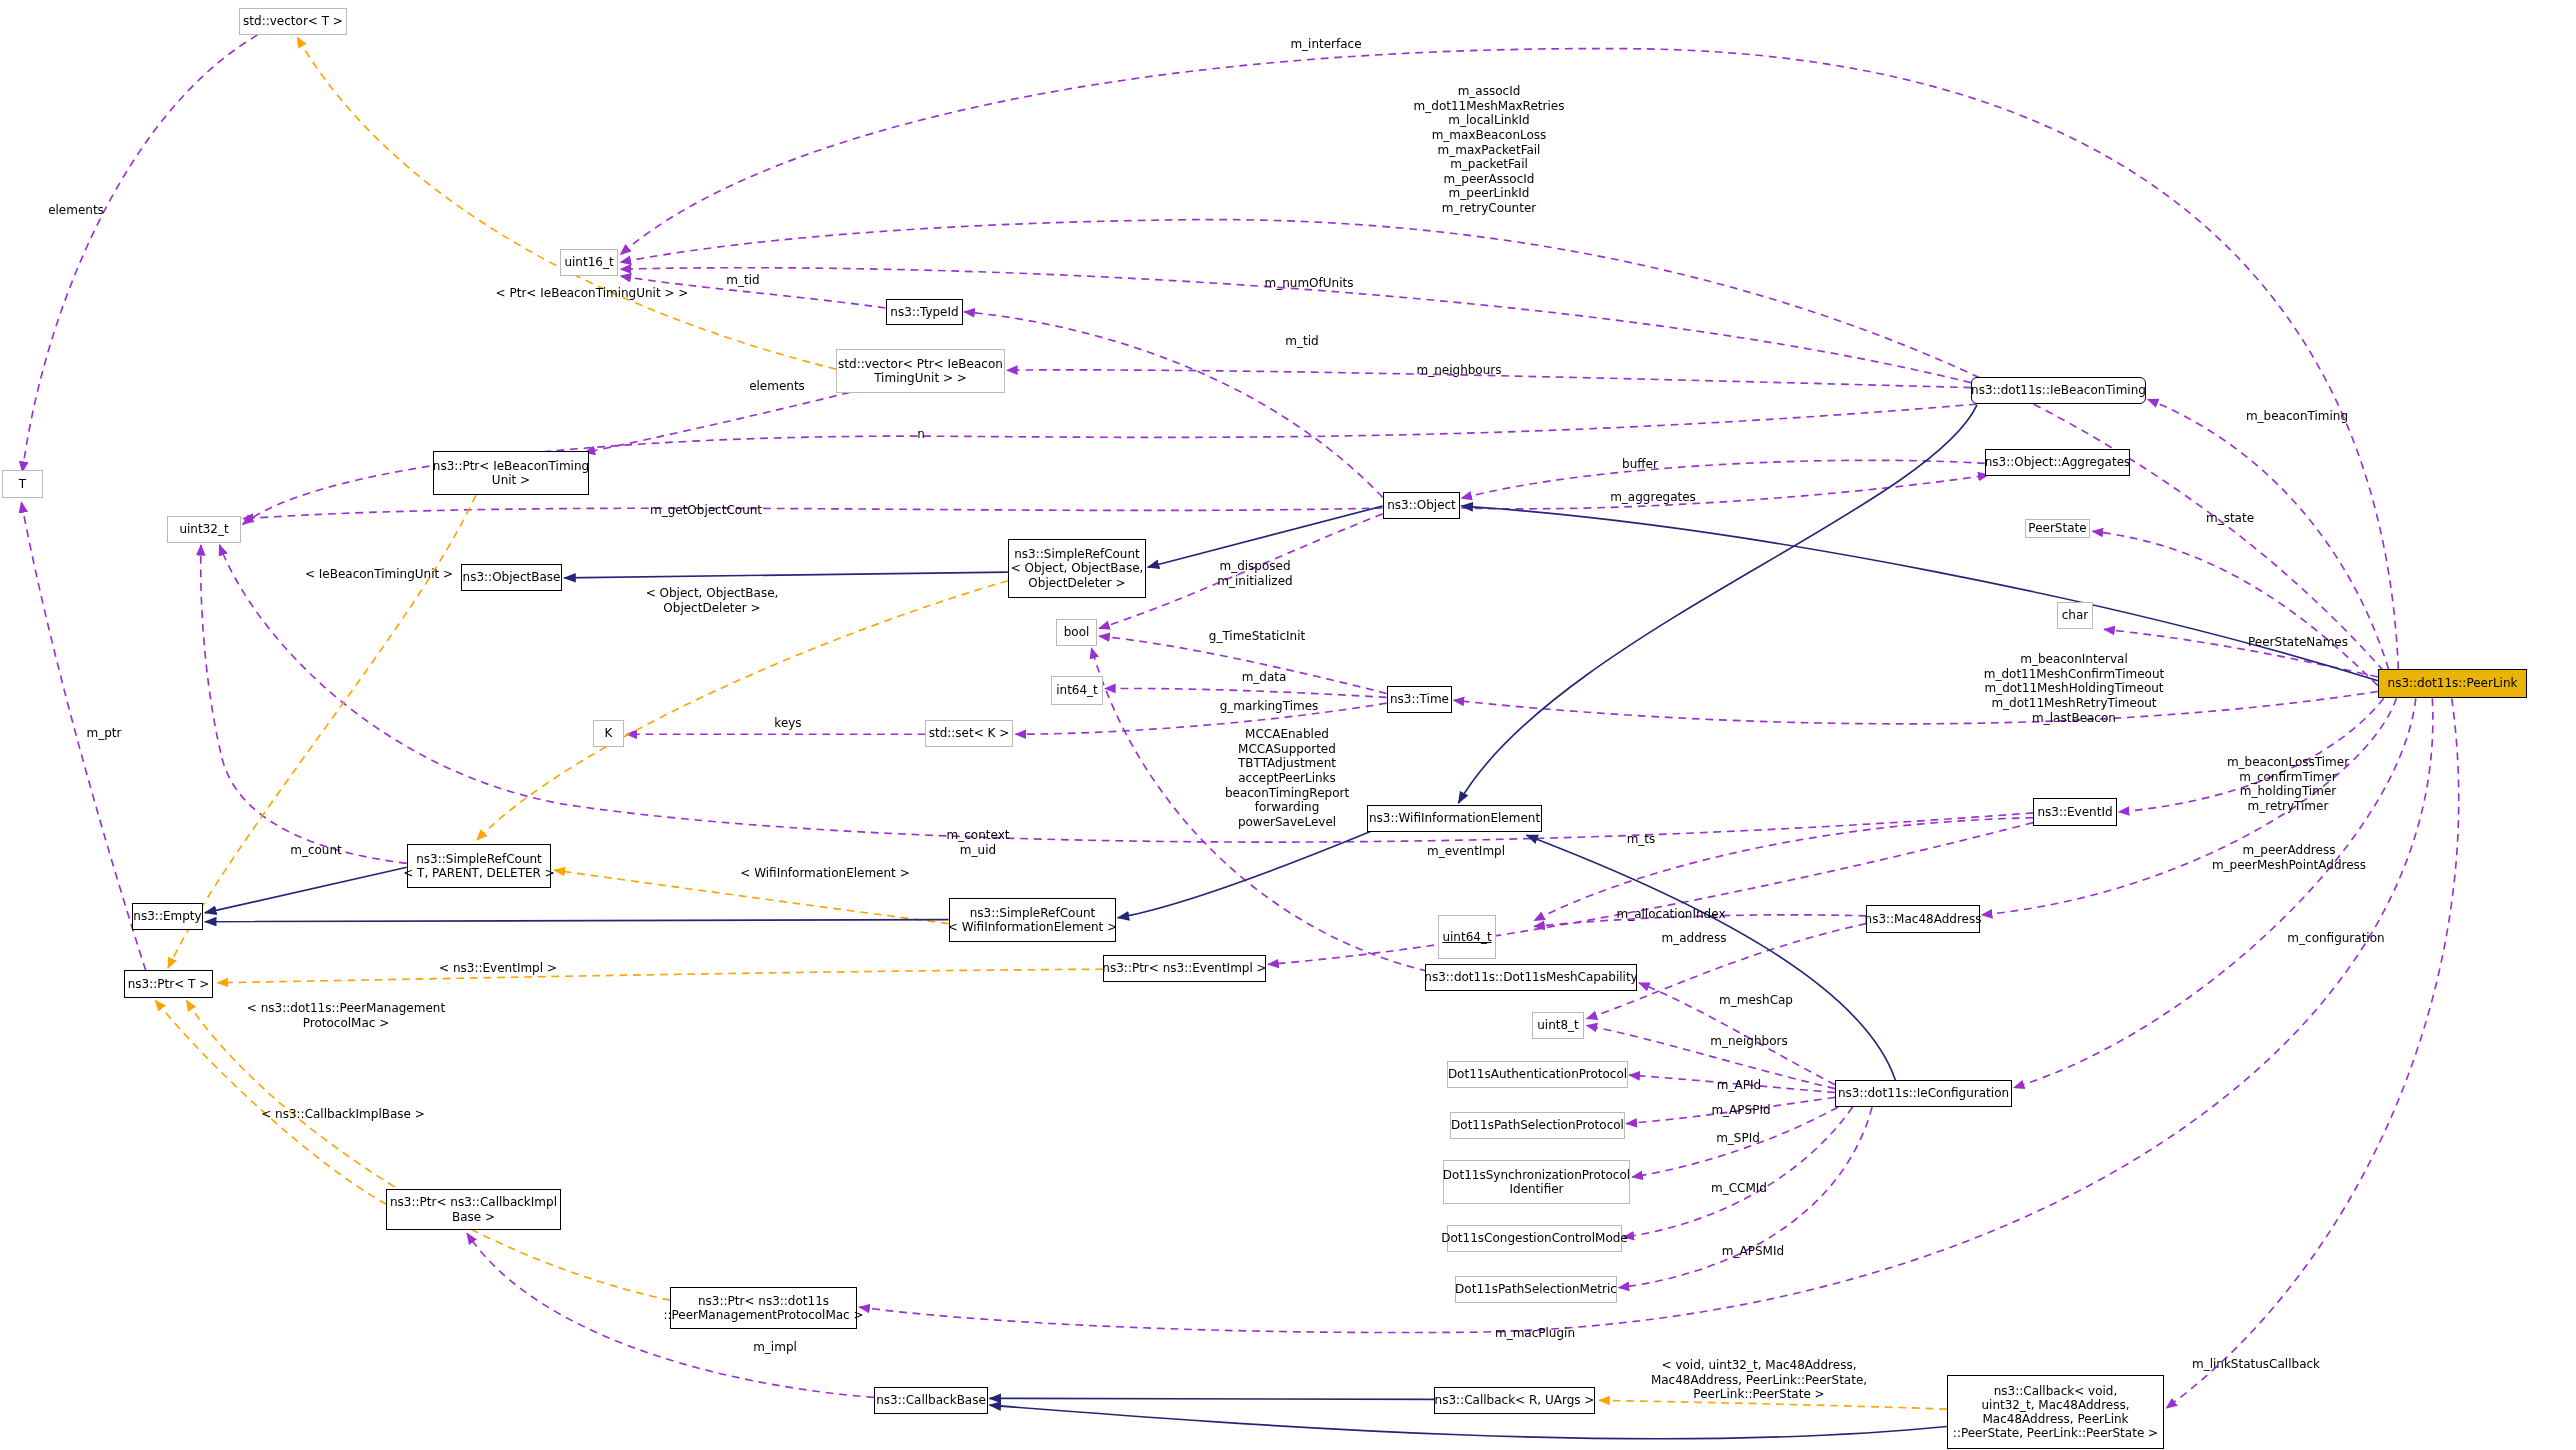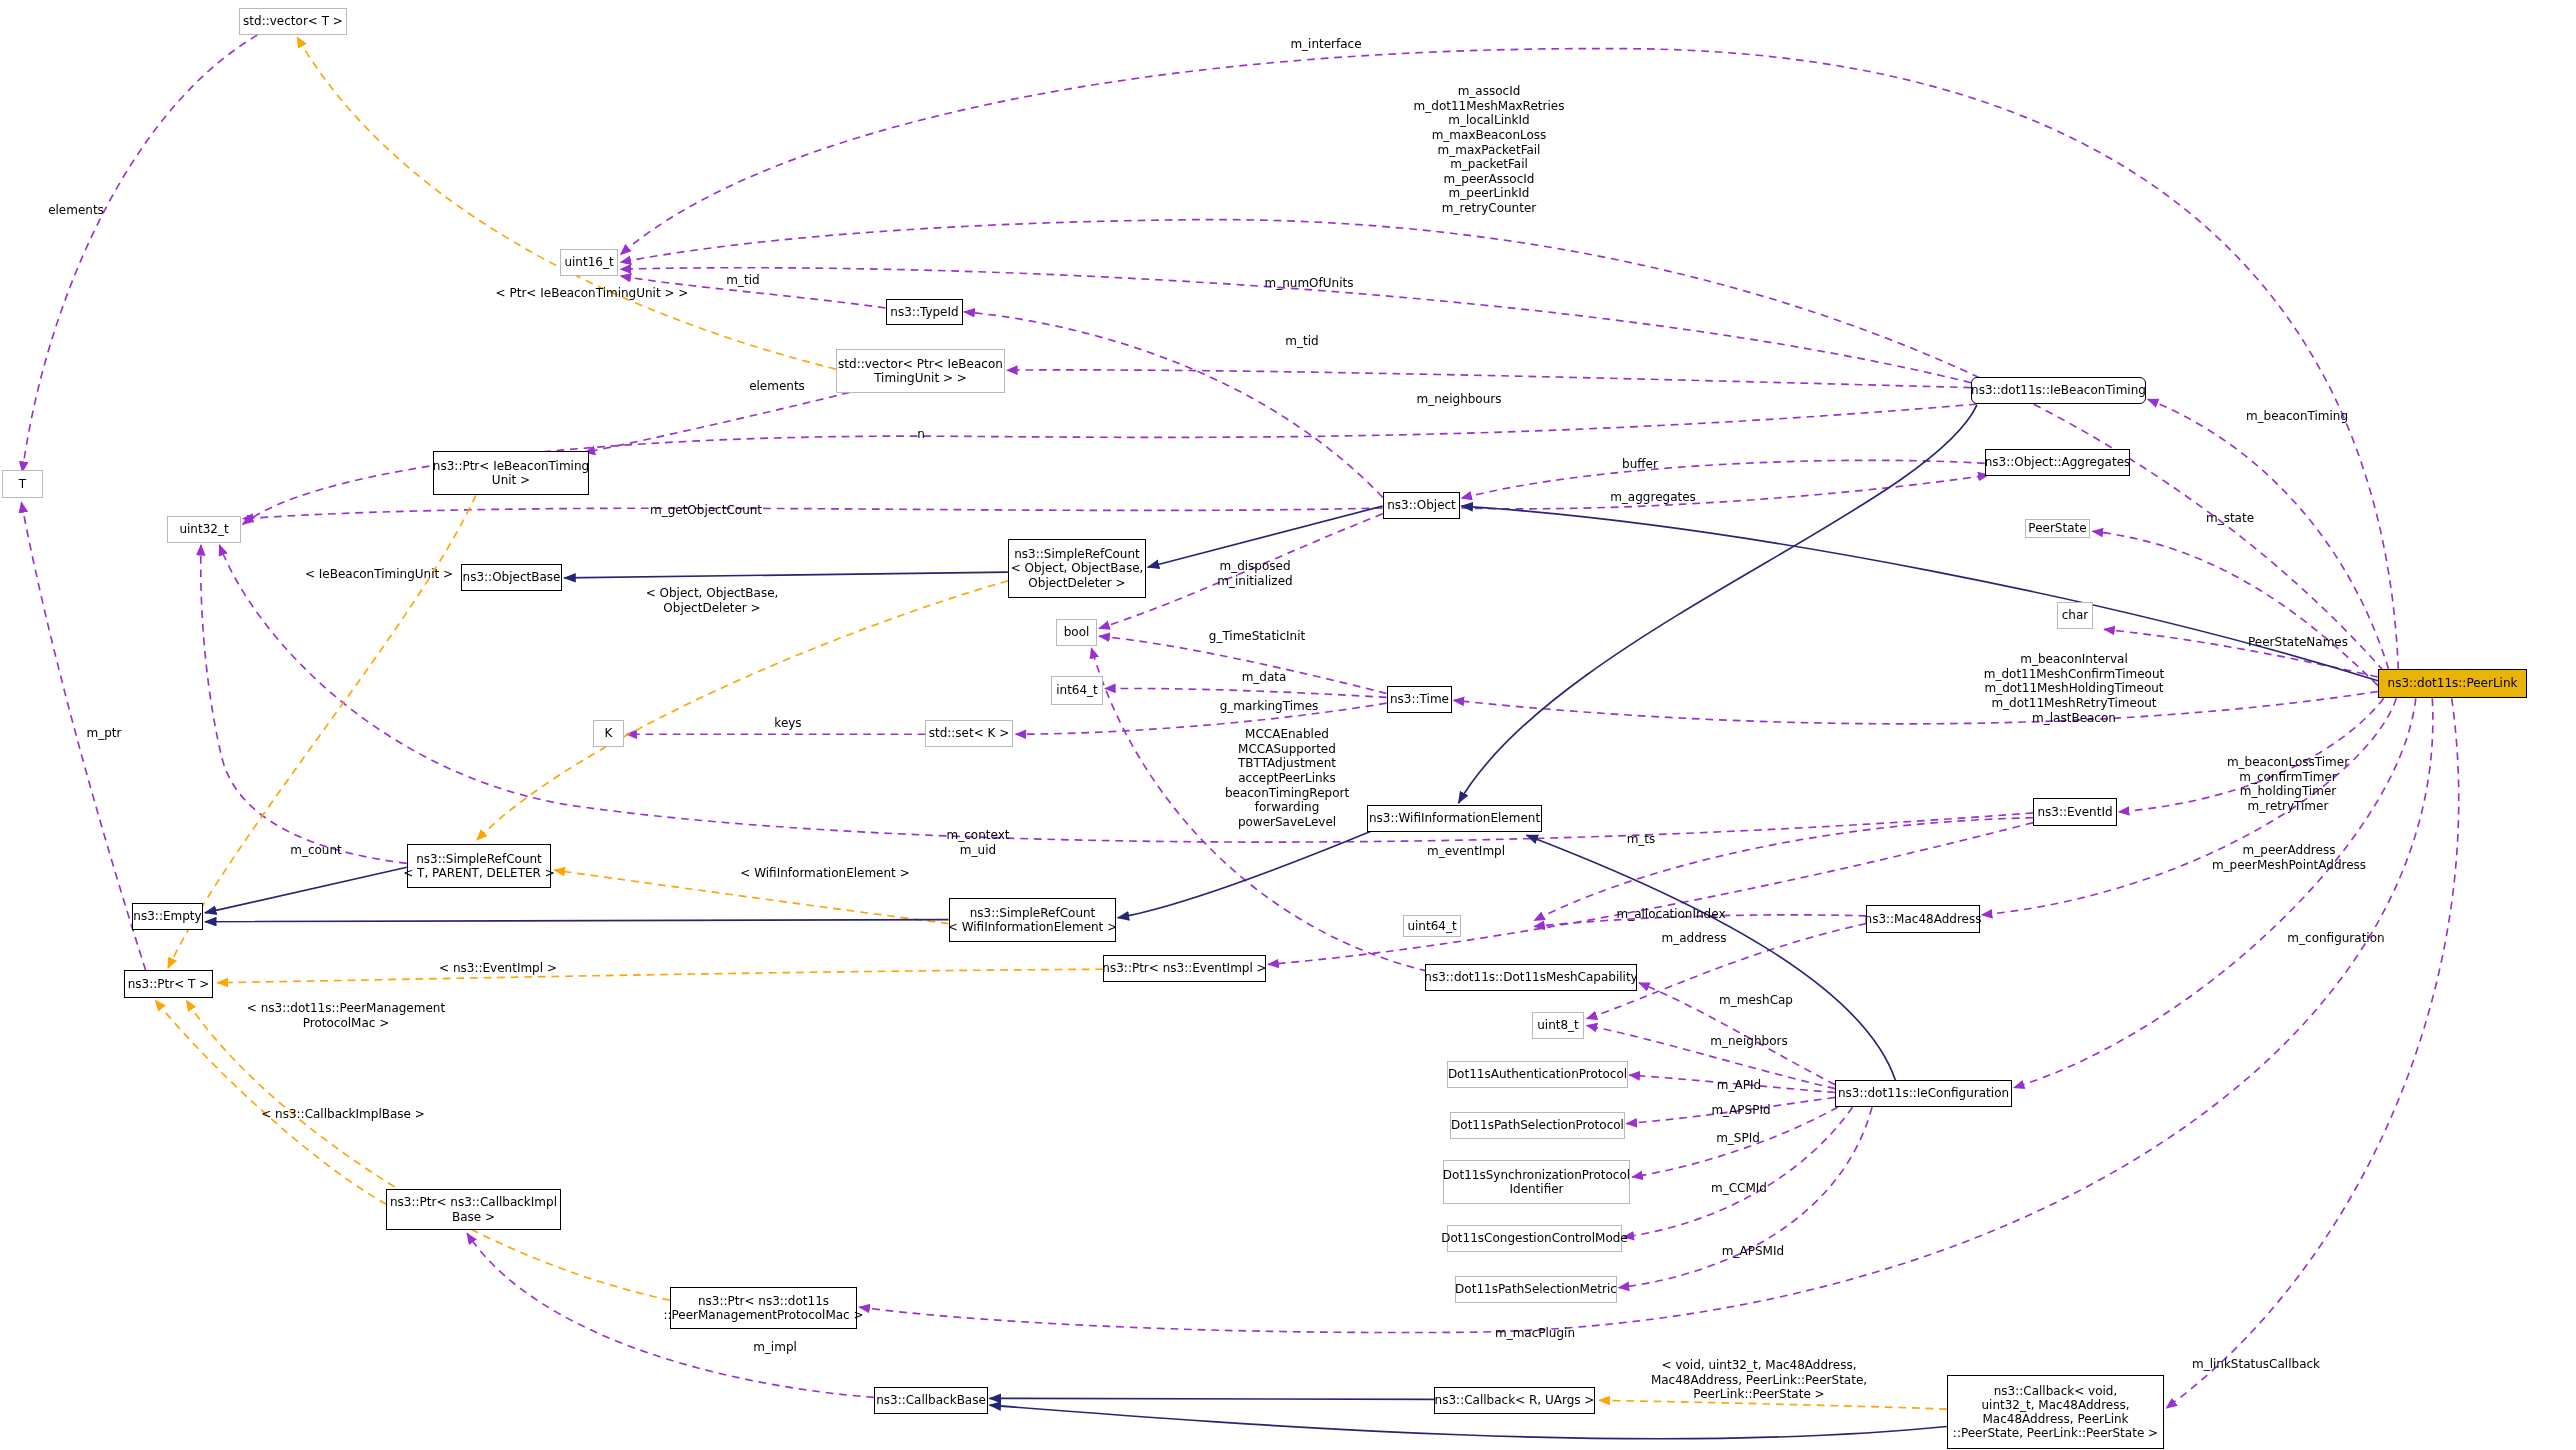--- a/index.html
+++ b/index.html
@@ -126,21 +126,21 @@
       <div class="node bold" style="left: 1367px; top: 805px; width: 175px; height: 27px;">ns3::WifiInformationElement</div>
       <div class="node bold" style="left: 2033px; top: 798px; width: 84px; height: 28px;">ns3::EventId</div>
       <div class="node plain" style="left: 1.9px; top: 470px; width: 41px; height: 28px;">T</div>
       <div class="node bold" style="left: 132px; top: 903px; width: 71px; height: 27px;">ns3::Empty</div>
       <div class="node bold" style="left: 407px; top: 844px; width: 144px; height: 44px;">ns3::SimpleRefCount
 &lt; T, PARENT, DELETER &gt;</div>
       <div class="node bold" style="left: 949px; top: 898px; width: 167px; height: 44px;">ns3::SimpleRefCount
 &lt; WifiInformationElement &gt;</div>
       <div class="node bold" style="left: 124px; top: 970px; width: 89px; height: 28px;">ns3::Ptr&lt; T &gt;</div>
       <div class="node bold" style="left: 1103px; top: 955px; width: 163px; height: 27px;">ns3::Ptr&lt; ns3::EventImpl &gt;</div>
-      <div class="node plain" style="left: 1403px; top: 915px; width: 58px; height: 22px;">uint64_t</div>
+      <div class="node plain" style="left: 1438px; top: 915px; width: 58px; height: 44px; text-decoration: underline;">uint64_t</div>
       <div class="node bold" style="left: 1866px; top: 905px; width: 114px; height: 28px;">ns3::Mac48Address</div>
       <div class="node bold" style="left: 1425px; top: 964px; width: 212px; height: 27px;">ns3::dot11s::Dot11sMeshCapability</div>
       <div class="node plain" style="left: 1532px; top: 1012px; width: 52px; height: 27px;">uint8_t</div>
       <div class="node plain" style="left: 1447px; top: 1061px; width: 181px; height: 27px;">Dot11sAuthenticationProtocol</div>
       <div class="node plain" style="left: 1450px; top: 1112px; width: 175px; height: 27px;">Dot11sPathSelectionProtocol</div>
       <div class="node plain" style="left: 1443px; top: 1160px; width: 187px; height: 44px;">Dot11sSynchronizationProtocol
 Identifier</div>
       <div class="node plain" style="left: 1447px; top: 1225px; width: 175px; height: 27px;">Dot11sCongestionControlMode</div>
       <div class="node plain" style="left: 1455px; top: 1276px; width: 162px; height: 27px;">Dot11sPathSelectionMetric</div>
       <div class="node bold" style="left: 1835px; top: 1080px; width: 177px; height: 27px;">ns3::dot11s::IeConfiguration</div>
@@ -165,21 +165,21 @@
 m_maxBeaconLoss
 m_maxPacketFail
 m_packetFail
 m_peerAssocId
 m_peerLinkId
 m_retryCounter</div>
       <div class="edge-label" style="left: 743px; top: 280px;">m_tid</div>
       <div class="edge-label" style="left: 592px; top: 293px;">&lt; Ptr&lt; IeBeaconTimingUnit &gt; &gt;</div>
       <div class="edge-label" style="left: 1309px; top: 283px;">m_numOfUnits</div>
       <div class="edge-label" style="left: 1302px; top: 341px;">m_tid</div>
-      <div class="edge-label" style="left: 1459px; top: 370px; margin-top: 29px;">m_neighbours</div>
+      <div class="edge-label" style="left: 1459px; top: 370px;">m_neighbours</div>
       <div class="edge-label" style="left: 777px; top: 386px;">elements</div>
       <div class="edge-label" style="left: 921px; top: 434px;">n</div>
       <div class="edge-label" style="left: 1640px; top: 464px;">buffer</div>
       <div class="edge-label" style="left: 1653px; top: 497px;">m_aggregates</div>
       <div class="edge-label" style="left: 2297px; top: 416px;">m_beaconTiming</div>
       <div class="edge-label" style="left: 2230px; top: 518px;">m_state</div>
       <div class="edge-label" style="left: 706px; top: 510px;">m_getObjectCount</div>
       <div class="edge-label" style="left: 379px; top: 574px;">&lt; IeBeaconTimingUnit &gt;</div>
       <div class="edge-label" style="left: 1255px; top: 574px;">m_disposed
 m_initialized</div>

